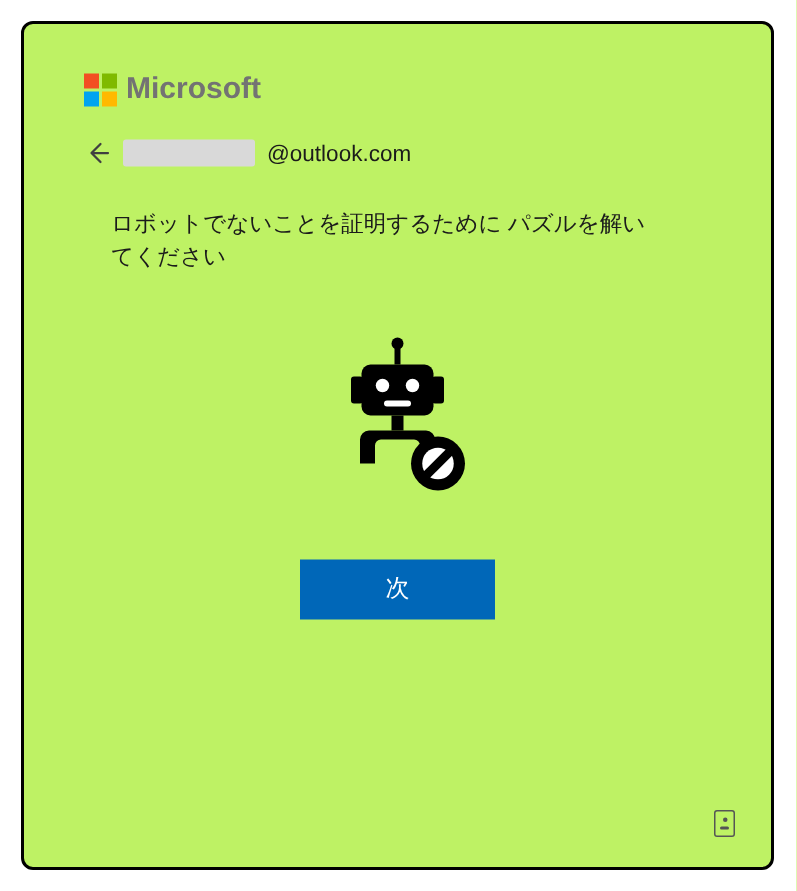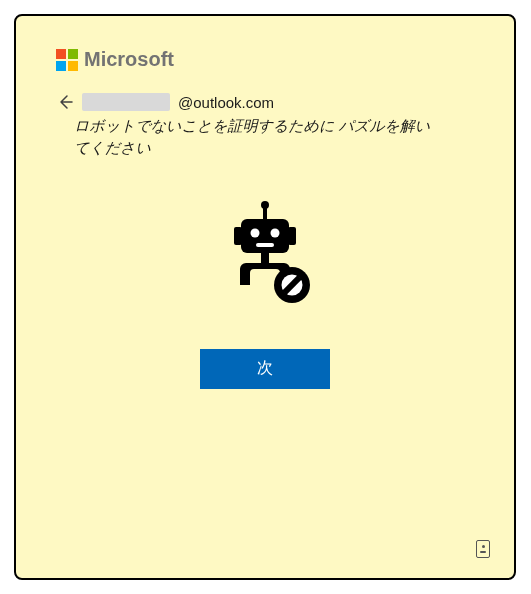--- a/index.html
+++ b/index.html
@@ -11,21 +11,21 @@
     width: 531px;
     height: 594px;
     overflow: hidden;
   }
   .card {
     position: absolute;
     left: 14px;
     top: 14px;
     width: 502px;
     height: 566px;
-    background: #fef9c3;
+    background: #bef264;
     border: 2px solid #000;
     border-radius: 8px;
   }
   .inner {
     padding: 32px 40px 20px 40px;
   }
   .ms-brand {
     display: flex;
     align-items: center;
     gap: 6px;
@@ -44,21 +44,21 @@
   .sq4 { background:#ffb900; margin:1px 0 0 1px;}
   .ms-text {
     color:#737373;
     font-size: 20px;
     font-weight: 600;
   }
   .email-row {
     display:flex;
     align-items:center;
     gap:8px;
-    margin-bottom: 4px;
+    margin-bottom: 28px;
     font-size: 15px;
     color:#1b1b1b;
   }
   .back-arrow {
     width: 18px; height: 18px;
     display:flex; align-items:center; justify-content:center;
     color:#404040;
     cursor:pointer;
   }
   .email-blur {
@@ -73,21 +73,20 @@
     font-weight: 700;
     color:#1b1b1b;
     margin: 4px 0 16px 0;
   }
   .desc {
     font-size: 15px;
     color:#1b1b1b;
     line-height: 1.45;
     margin: 0 0 40px 18px;
     max-width: 360px;
-    font-style: italic;
   }
   .robot-wrap {
     display:flex;
     justify-content:center;
     margin-bottom: 40px;
   }
   .robot-svg { width: 110px; height: 110px; }
   .next-btn {
     display:block;
     margin: 0 auto;

